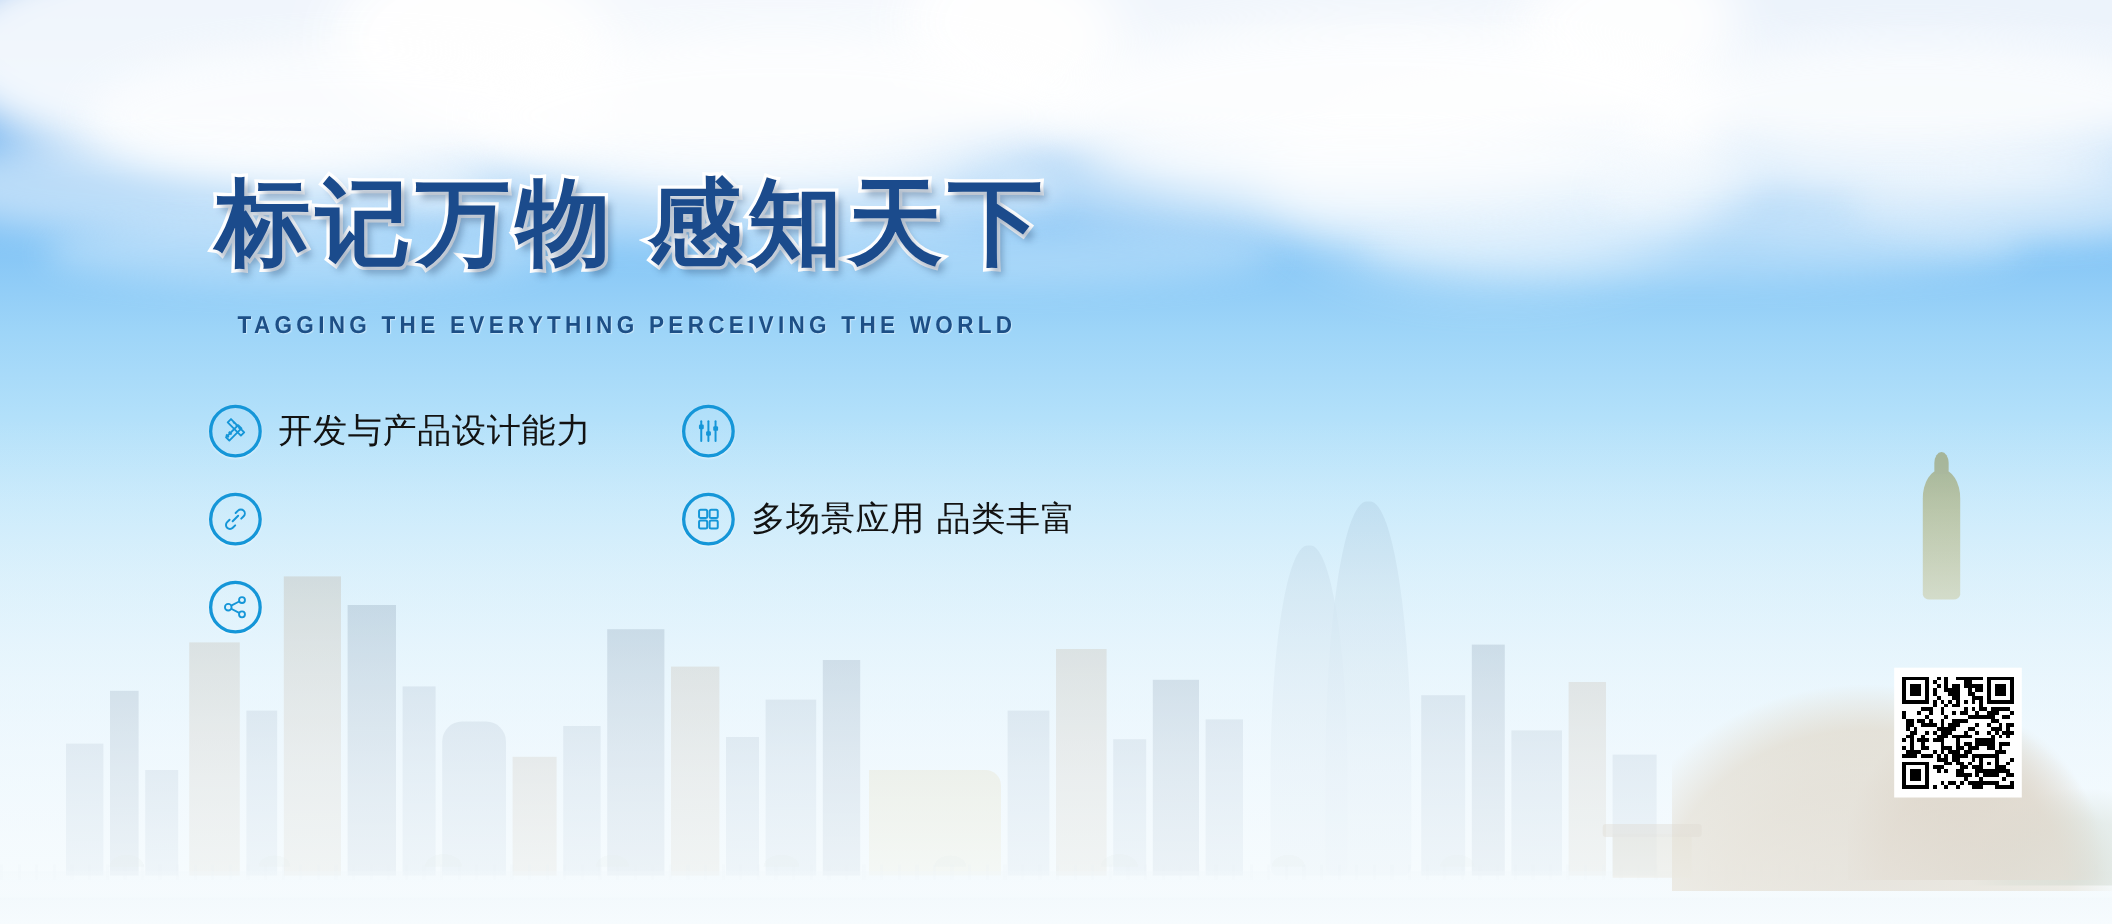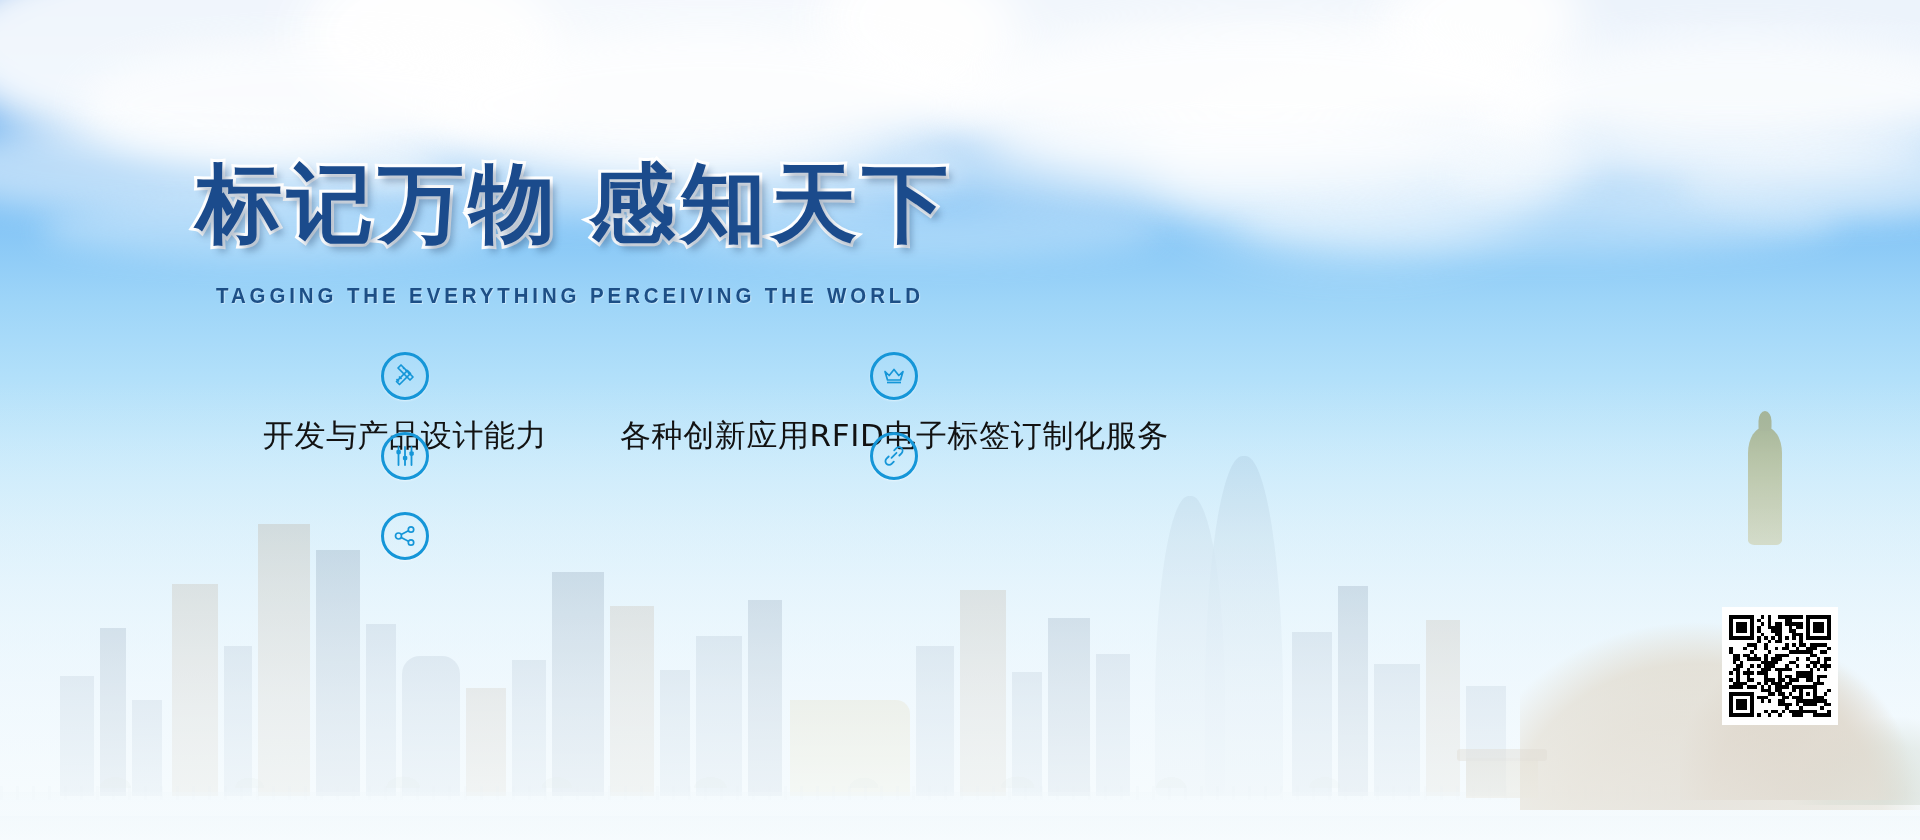--- a/index.html
+++ b/index.html
@@ -157,21 +157,21 @@
   }
 
   
   .features {
     position:absolute; left:190px; top:352px;
     display:grid;
     grid-template-columns:430px auto;
     grid-auto-rows:80px;
     column-gap:0px;
   }
-  .feature { display:flex; align-items:center; gap:15px;flex-direction:column; }
+  .feature { display:flex; align-items:center; gap:15px; }
   .f-ring {
     width:48px; height:48px; flex:0 0 48px;
     border-radius:50%;
     border:3.4px solid #1596d8;
     display:flex; align-items:center; justify-content:center;
     box-shadow:0 1px 2px rgba(255,255,255,.5);
   }
   .f-ring svg { display:block; }
   .f-text {
     font-size:31px; color:#121212; letter-spacing:.6px; white-space:nowrap;
@@ -270,31 +270,20 @@
               <path d="M13.5 7 L15 8.5"></path>
               <path d="M16 9.5 L17.5 11"></path>
             <path d="M4.5 16 L7 18.5"></path>
               <path d="M7 13.5 L9.5 16"></path>
           </g>
         </svg>
       </span>
       <span class="f-text">开发与产品设计能力</span>
     </div>
 
-    <div class="feature">
-      <span class="f-ring">
-        <svg width="26" height="26" viewBox="0 0 26 26">
-          <g fill="none" stroke="#1596d8" stroke-width="1.7" stroke-linejoin="round">
-            <path d="M4 8.5 L6.5 17 L19.5 17 L22 8.5 L17.8 12.5 L13 6.5 L8.2 12.5 Z"></path>
-            <path d="M6 19.5 L20 19.5"></path>
-          </g>
-        </svg>
-      </span>
-      <span class="f-text">各种创新应用RFID电子标签订制化服务</span>
-    </div>
 
     <div class="feature">
       <span class="f-ring">
         <svg width="26" height="26" viewBox="0 0 26 26">
           <g stroke="#1596d8" stroke-width="1.8" stroke-linecap="round" fill="none">
             <path d="M6.5 4 L6.5 22"></path>
               <path d="M13 4 L13 22"></path>
               <path d="M19.5 4 L19.5 22"></path>
           </g>
           <rect x="4.4" y="7" width="4.4" height="4.2" rx="1.1" fill="#1596d8"></rect>
@@ -309,20 +298,33 @@
         <svg width="26" height="26" viewBox="0 0 26 26">
           <g fill="none" stroke="#1596d8" stroke-width="1.8" stroke-linecap="round">
             <path d="M10.5 14.8 L15.5 9.8"></path>
             <path d="M13.2 7.4 L15.4 5.2 a3.6 3.6 0 0 1 5.1 5.1 L18.3 12.5"></path>
             <path d="M12.8 18.6 L10.6 20.8 a3.6 3.6 0 0 1 -5.1 -5.1 L7.7 13.5"></path>
           </g>
         </svg>
       </span>
     </div>
 
+    <div class="feature">
+      <span class="f-ring">
+        <svg width="26" height="26" viewBox="0 0 26 26">
+          <g fill="none" stroke="#1596d8" stroke-width="1.8">
+            <rect x="4.5" y="4.5" width="7.4" height="7.4" rx="1.4"></rect>
+            <rect x="14.1" y="4.5" width="7.4" height="7.4" rx="1.4"></rect>
+            <rect x="4.5" y="14.1" width="7.4" height="7.4" rx="1.4"></rect>
+            <rect x="14.1" y="14.1" width="7.4" height="7.4" rx="1.4"></rect>
+          </g>
+        </svg>
+      </span>
+      <span class="f-text">多场景应用 品类丰富</span>
+    </div>
 
     <div class="feature">
       <span class="f-ring">
         <svg width="26" height="26" viewBox="0 0 26 26">
           <g fill="none" stroke="#1596d8" stroke-width="1.7">
             <circle cx="6.5" cy="13" r="3"></circle>
             <circle cx="19" cy="6.5" r="2.7"></circle>
             <circle cx="19" cy="19.5" r="2.7"></circle>
             <path d="M9.2 11.6 L16.4 7.8"></path>
             <path d="M9.2 14.4 L16.4 18.2"></path>

